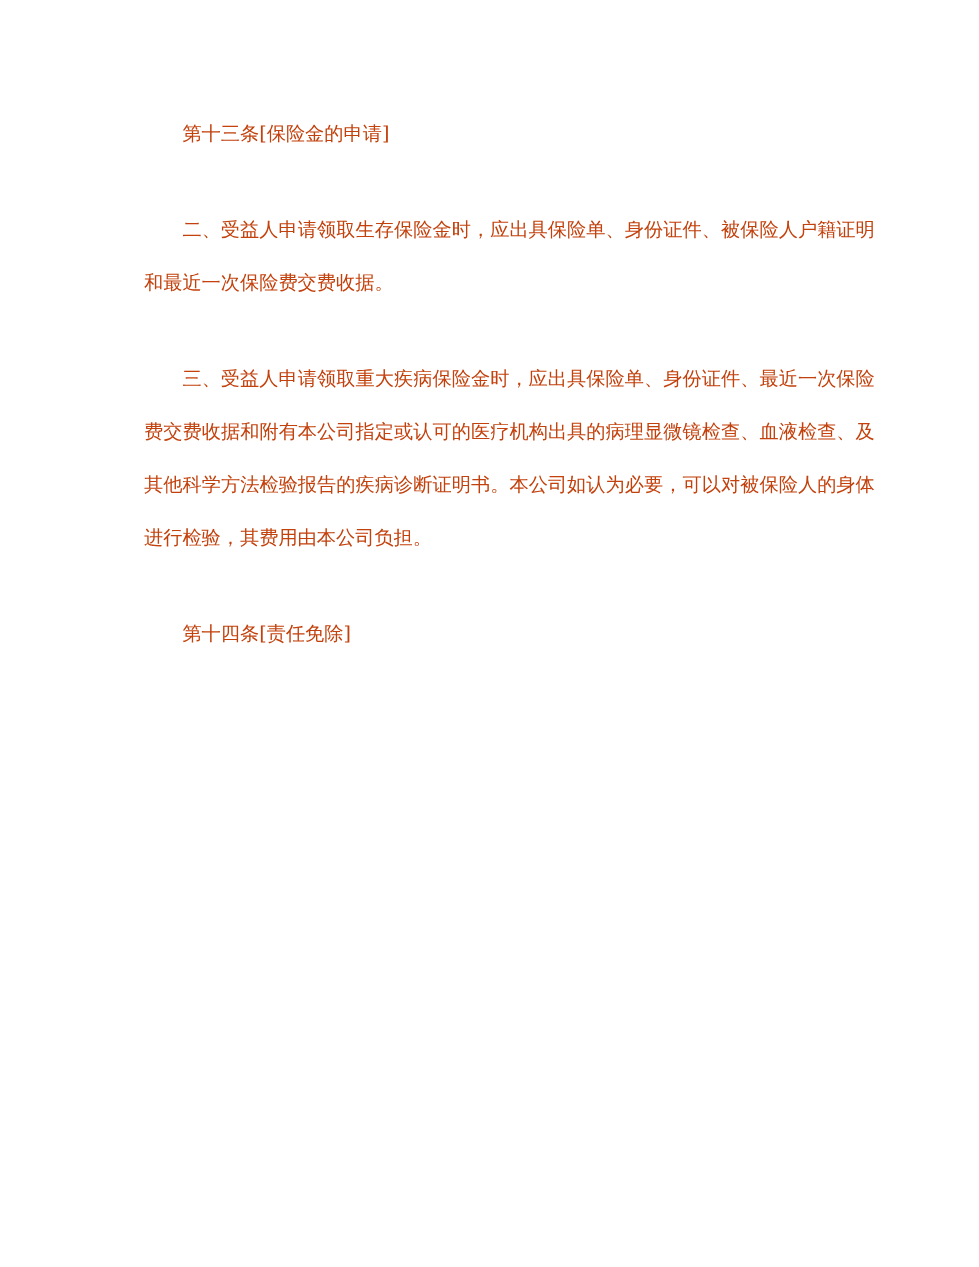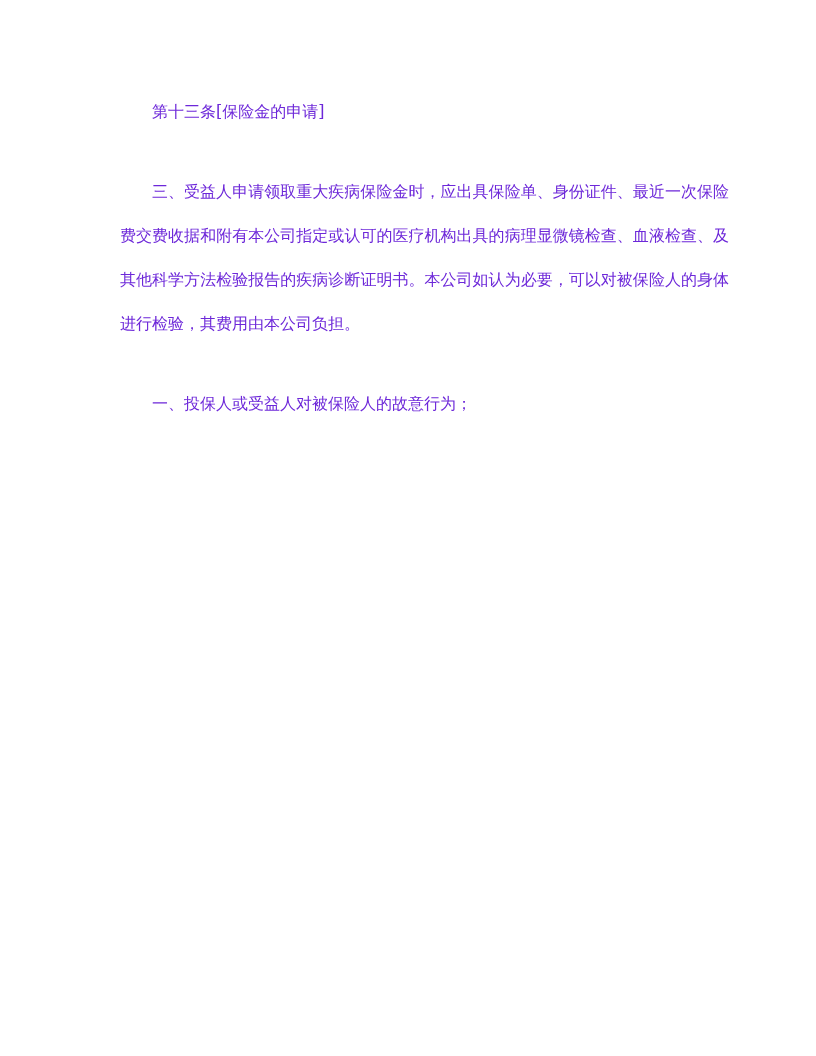--- a/index.html
+++ b/index.html
@@ -11,35 +11,36 @@
     position: relative;
     width: 816px;
     height: 1056px;
     margin: 0 auto;
     background: #ffffff;
     box-sizing: border-box;
     padding: 90px 87px 0 120px;
     overflow: hidden;
     font-family: "DejaVu Serif", "Liberation Serif", serif;
     font-size: 16px;
-    color: #6d28d9;
+    color: #c2410c;
   }
   .block {
     margin: 0 0 36px 0;
     line-height: 44px;
     text-align: justify;
     text-justify: inter-ideograph;
     text-indent: 2em;
     word-break: break-all;
     font-weight: normal;
   }
   .heading {
     text-align: left;
   }
 </style>
 </head>
 <body>
 
 <div class="page">
   <p class="block heading">第十三条[保险金的申请]</p>
+  <p class="block">二、受益人申请领取生存保险金时，应出具保险单、身份证件、被保险人户籍证明和最近一次保险费交费收据。</p>
   <p class="block">三、受益人申请领取重大疾病保险金时，应出具保险单、身份证件、最近一次保险费交费收据和附有本公司指定或认可的医疗机构出具的病理显微镜检查、血液检查、及其他科学方法检验报告的疾病诊断证明书。本公司如认为必要，可以对被保险人的身体进行检验，其费用由本公司负担。</p>
-  <p class="block">一、投保人或受益人对被保险人的故意行为；</p>
+  <p class="block heading">第十四条[责任免除]</p>
 </div>
 
 </body></html>

